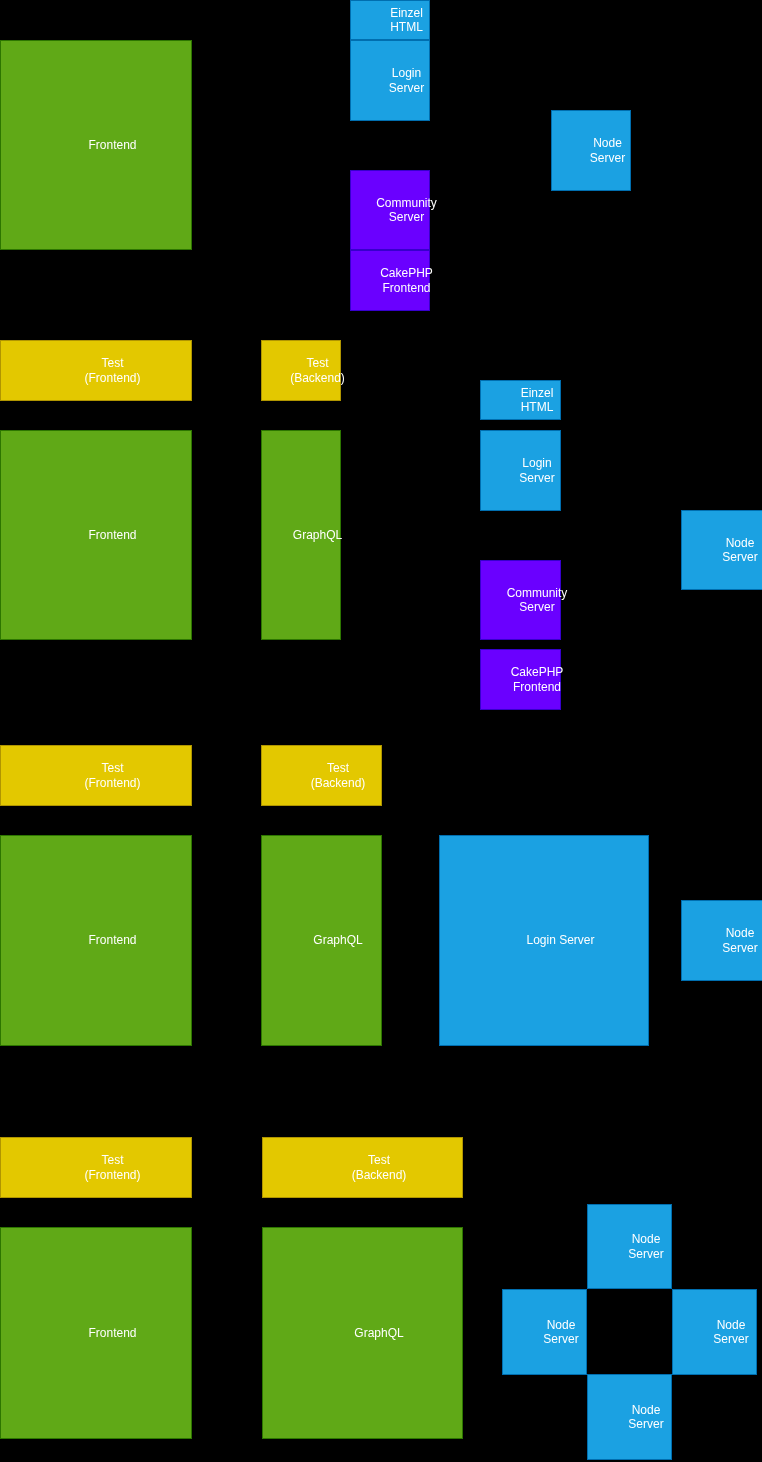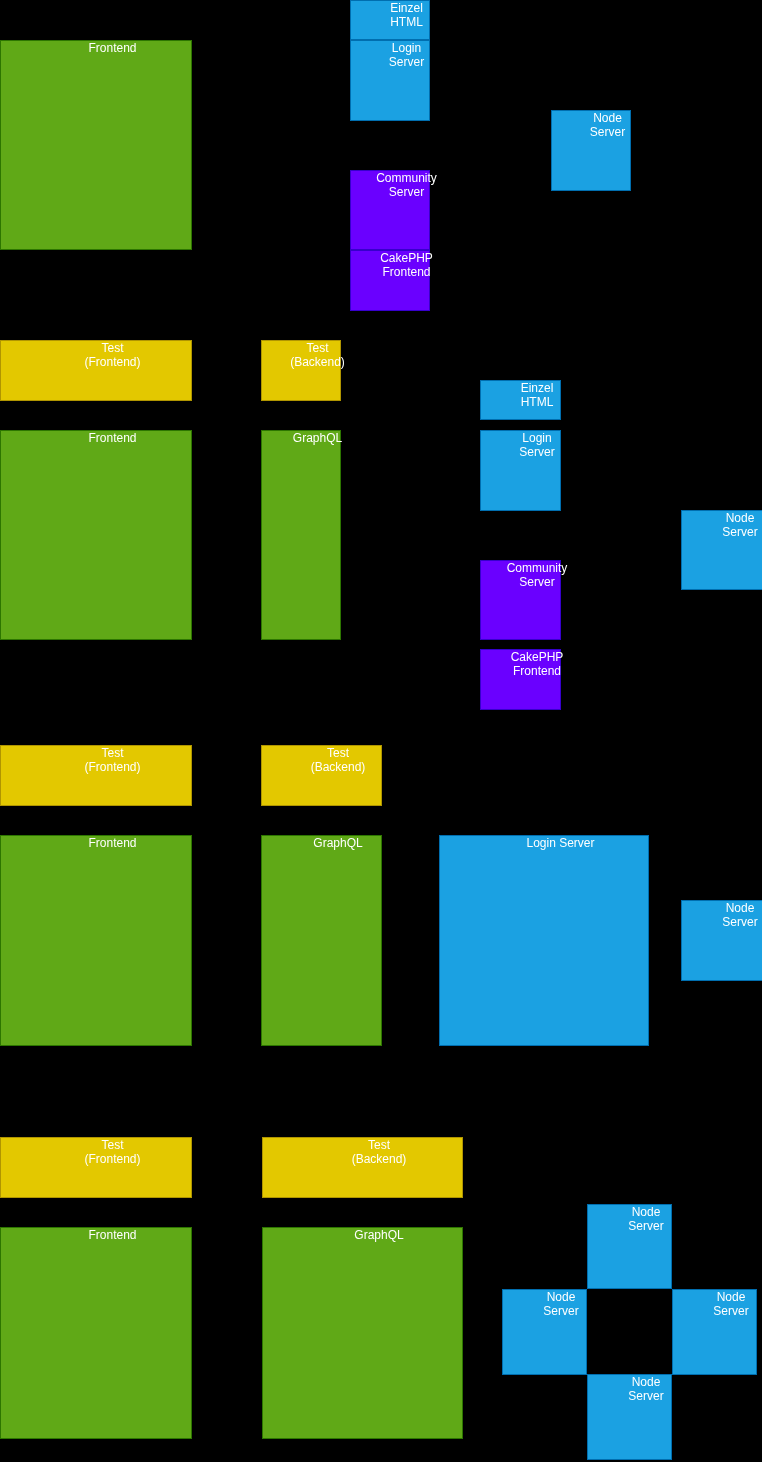--- a/index.html
+++ b/index.html
@@ -12,20 +12,21 @@
     width: 762px;
     height: 1462px;
     overflow: hidden;
     font-family: "Liberation Sans", sans-serif;
   }
   .shape {
     position: absolute;
     box-sizing: border-box;
     border: 1px solid transparent;
     display: flex;
+    align-items: center;
     justify-content: center;
     padding-left: 33px;
   }
   .shape-label {
     display: block;
     white-space: pre-line;
     text-align: center;
     font-size: 12px;
     line-height: 1.2;
     padding: 0 2px;

